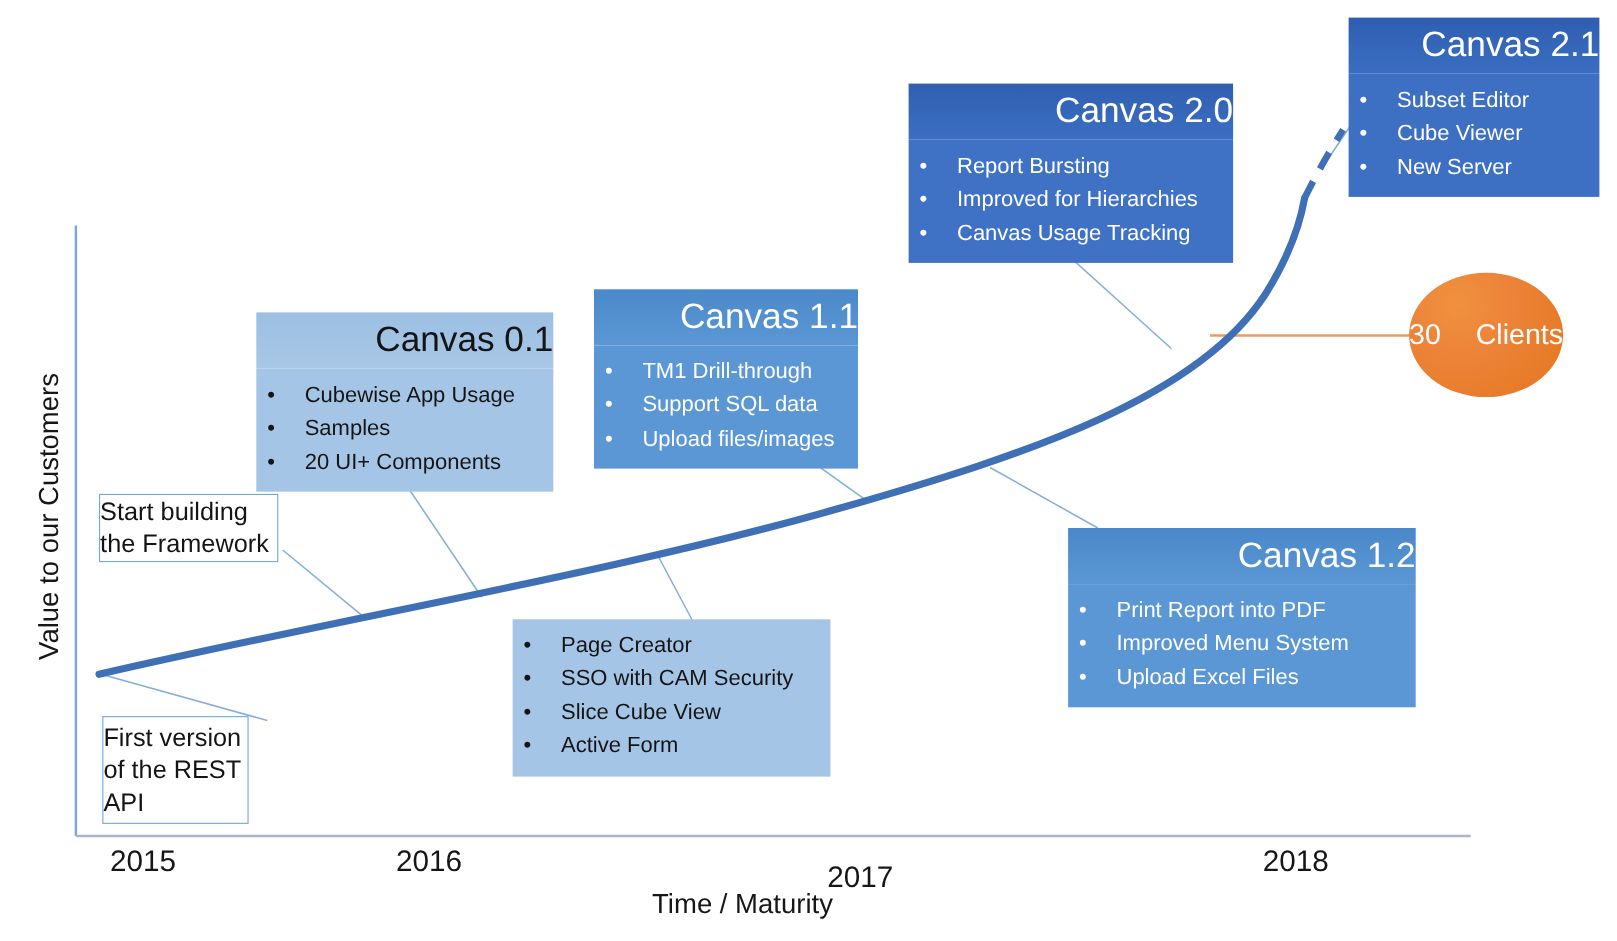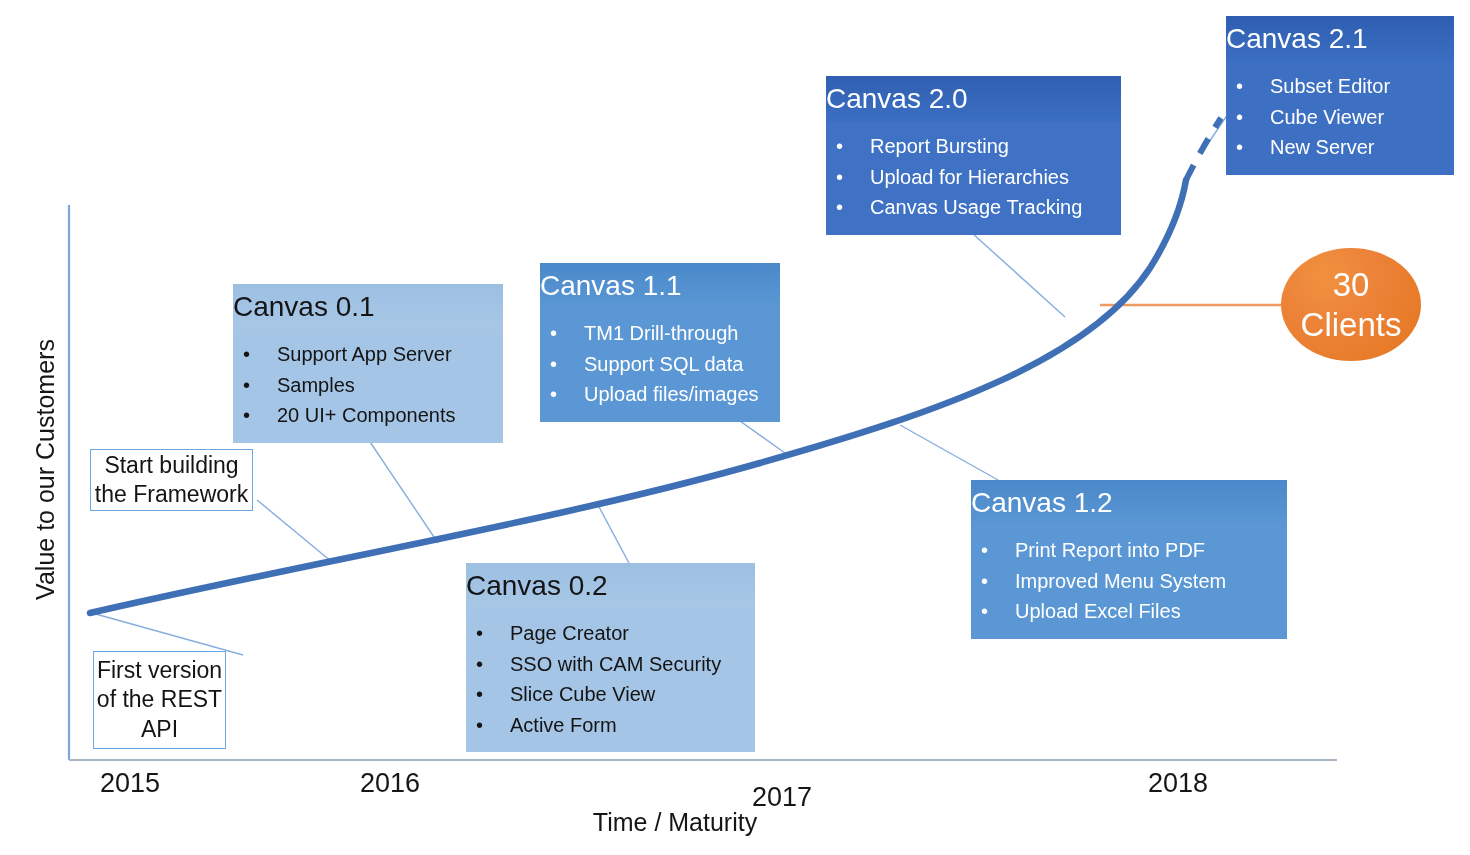--- a/index.html
+++ b/index.html
@@ -10,21 +10,21 @@
 
   
   .axis-x-title{position:absolute;left:0;top:808px;width:1350px;text-align:center;
      font-size:25px;color:#161616;}
   .tick{position:absolute;font-size:27px;color:#161616;}
   .y-axis-title{position:absolute;left:-155px;top:455px;width:400px;text-align:center;
      font-size:25px;color:#161616;transform:rotate(-90deg);transform-origin:center center;}
 
   
   .card{position:absolute;box-sizing:border-box;}
-  .card .hd{text-align:left;font-size:28px;padding:7px 0 8px 0;line-height:1.12;}
+  .card .hd{text-align:right;font-size:32px;padding:7px 0 8px 0;line-height:1.12;}
   .card .bd{padding:9px 0 12px 0;}
   .card ul{list-style:none;margin:0;padding:0;}
   .card li{display:flex;align-items:flex-start;font-size:20px;line-height:1.42;
      padding:1px 6px 1px 10px;}
   .card li .bul{flex:0 0 auto;width:34px;text-align:left;font-size:20px;line-height:1.42;}
   .card li .txt{flex:1 1 auto;}
 
   
   .card.dark .hd{color:#ffffff;}
   .card.dark .bd{color:#ffffff;}
@@ -36,26 +36,26 @@
   .card.v11 .bd{background:#5b97d4;}
   .card.v12 .hd{background:linear-gradient(180deg,#4a88ca 0%,#5b97d4 100%);}
   .card.v12 .bd{background:#5b97d4;}
 
   
   .card.light .hd{color:#141414;background:linear-gradient(180deg,#9cbfe2 0%,#a8c7e6 100%);}
   .card.light .bd{color:#141414;background:#a5c5e6;}
 
   
   .note{position:absolute;box-sizing:border-box;background:#ffffff;
-     border:1.5px solid #6fa8dc;text-align:center;font-size:23px;color:#141414;
+     border:1.5px solid #6fa8dc;font-size:23px;color:#141414;
      line-height:1.28;display:flex;align-items:center;justify-content:center;}
 
   
-  .bubble{position:absolute;display:flex;flex-direction:column;align-items:center;
-     justify-content:center;color:#ffffff;font-size:33px;line-height:1.2;
+  .bubble{position:absolute;display:flex;flex-direction:row;align-items:center;
+     justify-content:space-between;color:#ffffff;font-size:26px;line-height:1.2;
      border-radius:50%;
      background:radial-gradient(circle at 32% 26%,#f0913f 0%,#ec8338 38%,#e4761f 100%);}
 </style>
 </head>
 <body>
 
 <div id="stage">
 
   <svg class="layer" viewBox="0 0 1470 855">
 
@@ -101,36 +101,35 @@
   <div class="note" style="left:93px;top:651px;width:133px;height:98px;">
     <span>First version of the REST API</span>
   </div>
 
   <div class="card light" style="left:233px;top:284px;width:270px;">
     <div class="hd">Canvas 0.1</div>
     <div class="bd">
       <ul>
         <li>
             <span class="bul">•</span>
-            <span class="txt">Support App Server</span>
+            <span class="txt">Cubewise App Usage</span>
           </li>
         <li>
             <span class="bul">•</span>
             <span class="txt">Samples</span>
           </li>
         <li>
             <span class="bul">•</span>
             <span class="txt">20 UI+ Components</span>
           </li>
       </ul>
     </div>
   </div>
 
   <div class="card light" style="left:466px;top:563px;width:289px;">
-    <div class="hd">Canvas 0.2</div>
     <div class="bd">
       <ul>
         <li>
             <span class="bul">•</span>
             <span class="txt">Page Creator</span>
           </li>
         <li>
             <span class="bul">•</span>
             <span class="txt">SSO with CAM Security</span>
           </li>
@@ -189,21 +188,21 @@
   <div class="card dark v20" style="left:826px;top:60px;width:295px;margin-top:16px;">
     <div class="hd">Canvas 2.0</div>
     <div class="bd">
       <ul>
         <li>
             <span class="bul">•</span>
             <span class="txt">Report Bursting</span>
           </li>
         <li>
             <span class="bul">•</span>
-            <span class="txt">Upload for Hierarchies</span>
+            <span class="txt">Improved for Hierarchies</span>
           </li>
         <li>
             <span class="bul">•</span>
             <span class="txt">Canvas Usage Tracking</span>
           </li>
       </ul>
     </div>
   </div>
 
   <div class="card dark v21" style="left:1226px;top:16px;width:228px;">

